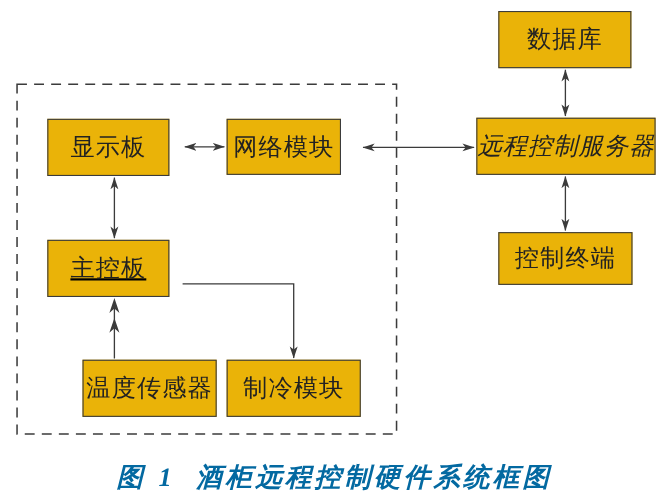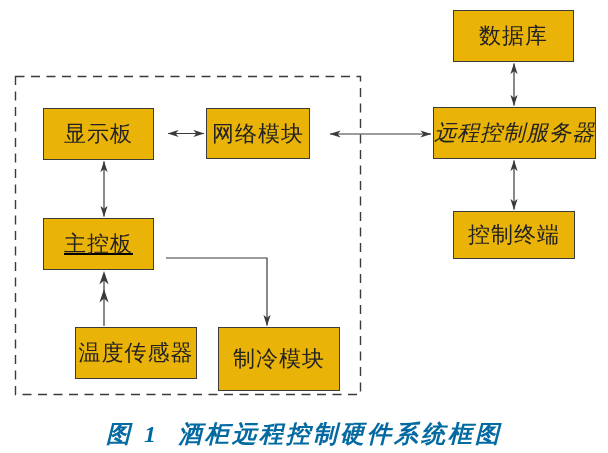--- a/index.html
+++ b/index.html
@@ -26,21 +26,21 @@
     font-size: 22px;
     color: #222222;
     letter-spacing: 1px;
     white-space: nowrap;
     line-height: 1;
   }
   .n-display  { left: 43px;  top: 108px; width: 111px; height: 52px; }
   .n-network  { left: 206px; top: 108px; width: 104px; height: 51px; }
   .n-main     { left: 43px;  top: 218px; width: 111px; height: 52px; text-decoration: underline; }
   .n-temp     { left: 43px;  top: 327px; width: 122px; height: 52px; margin-left: 32px; }
-  .n-cooling  { left: 206px; top: 327px; width: 122px; height: 64px; margin-left: 12px; }
+  .n-cooling  { left: 206px; top: 327px; width: 122px; height: 52px; }
   .n-database { left: 453px; top: 10px;  width: 121px; height: 52px; }
   .n-server   { left: 433px; top: 107px; width: 163px; height: 52px; font-style: italic; }
   .n-terminal { left: 453px; top: 211px; width: 122px; height: 48px; }
   #caption {
     position: absolute;
     left: 0; top: 418px;
     width: 608px;
     text-align: center;
     font-size: 24px;
     font-weight: bold;

